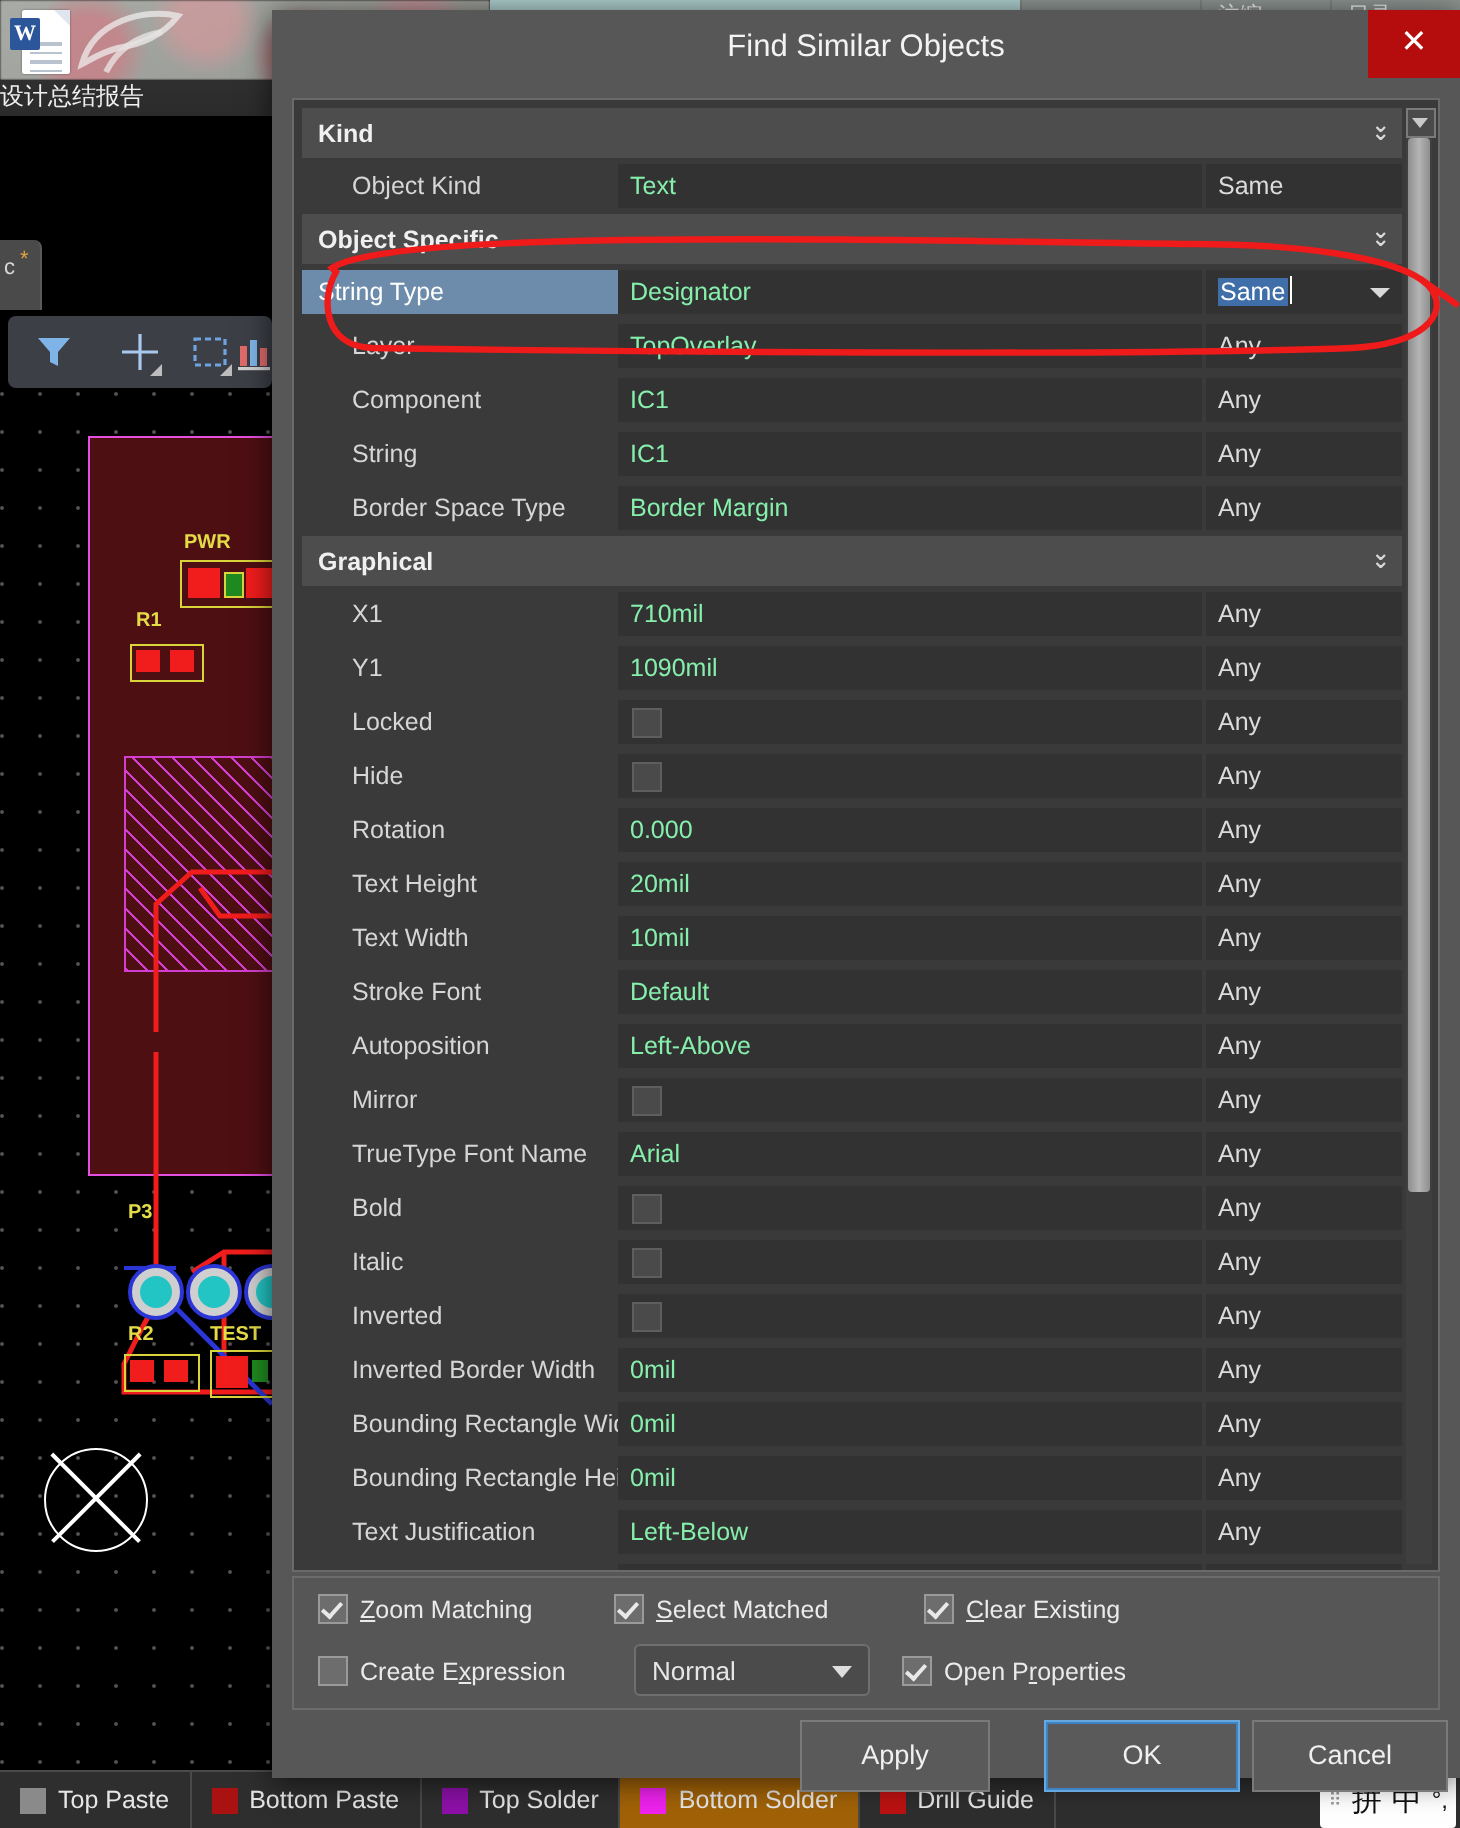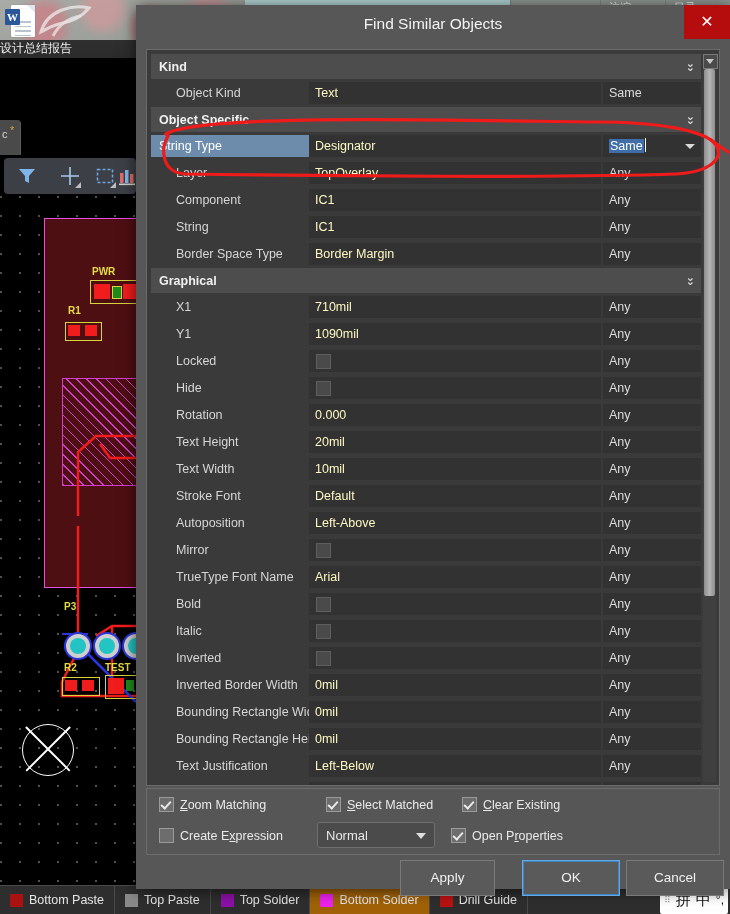--- a/index.html
+++ b/index.html
@@ -160,21 +160,21 @@
     position:absolute;right:6px;top:5px;color:#d9d9d9;font-size:11px;line-height:8px;
   }
   .sec-head .chev b{display:block;}
 
   .row{display:flex;align-items:center;height:26px;margin-bottom:1px;}
   .row .lbl{
     width:158px;flex:none;color:#d6d6d6;font-size:12.5px;padding-left:25px;
     box-sizing:border-box;overflow:hidden;white-space:nowrap;height:22px;line-height:22px;
   }
   .row .val{
-    flex:1;background:#323232;color:#fef9c3;font-size:12.5px;height:22px;line-height:22px;
+    flex:1;background:#323232;color:#86efac;font-size:12.5px;height:22px;line-height:22px;
     padding-left:6px;margin-right:2px;overflow:hidden;white-space:nowrap;
   }
   .row .mode{
     width:92px;flex:none;background:#323232;color:#dcdcdc;font-size:12.5px;
     height:22px;line-height:22px;padding-left:6px;position:relative;overflow:hidden;
   }
   .row.selected .lbl{background:#6d8cab;color:#fff;padding-left:8px;width:158px;}
   .row.selected .val{background:#323232;}
   .row.selected .mode{background:#323232;}
   .row.selected .mode .seltext{background:#3f6ea8;color:#fff;padding:0 1px;}
@@ -364,26 +364,26 @@
 
   <div class="pcb-comp" style="left:105px;top:675px;width:31px;height:22px;"></div>
   <div class="pcb-pad" style="left:108px;top:678px;width:16px;height:16px;"></div>
   <div style="position:absolute;left:126px;top:680px;width:8px;height:11px;background:#1f8a1f;"></div>
 
   <div class="pcb-orig"></div>
 </div>
 
 <div class="statusbar">
   <div class="layer-tab">
+    <span class="sw" style="background:#8a8a8a;"></span>
+    <span>Top Paste</span>
+  </div>
+  <div class="layer-tab">
     <span class="sw" style="background:#aa1111;"></span>
     <span>Bottom Paste</span>
-  </div>
-  <div class="layer-tab">
-    <span class="sw" style="background:#8a8a8a;"></span>
-    <span>Top Paste</span>
   </div>
   <div class="layer-tab">
     <span class="sw" style="background:#8d10a8;"></span>
     <span>Top Solder</span>
   </div>
   <div class="layer-tab active">
     <span class="sw" style="background:#ee22ee;"></span>
     <span>Bottom Solder</span>
   </div>
   <div class="layer-tab">
@@ -579,21 +579,21 @@
           <i></i>
         </div>
     </div>
   </div>
 
   <div class="opts">
     <div class="optrow" style="left:12px;top:8px;text-align:center;">
       <span class="chk on"></span>
       <span><u class="acc">Z</u>oom Matching</span>
     </div>
-    <div class="optrow" style="left:179px;top:8px;">
+    <div class="optrow" style="left:160px;top:8px;">
       <span class="chk on"></span>
       <span><u class="acc">S</u>elect Matched</span>
     </div>
     <div class="optrow" style="left:315px;top:8px;">
       <span class="chk on"></span>
       <span><u class="acc">C</u>lear Existing</span>
     </div>
     <div class="optrow" style="left:12px;top:39px;">
       <span class="chk off"></span>
       <span>Create E<u class="acc">x</u>pression</span>

